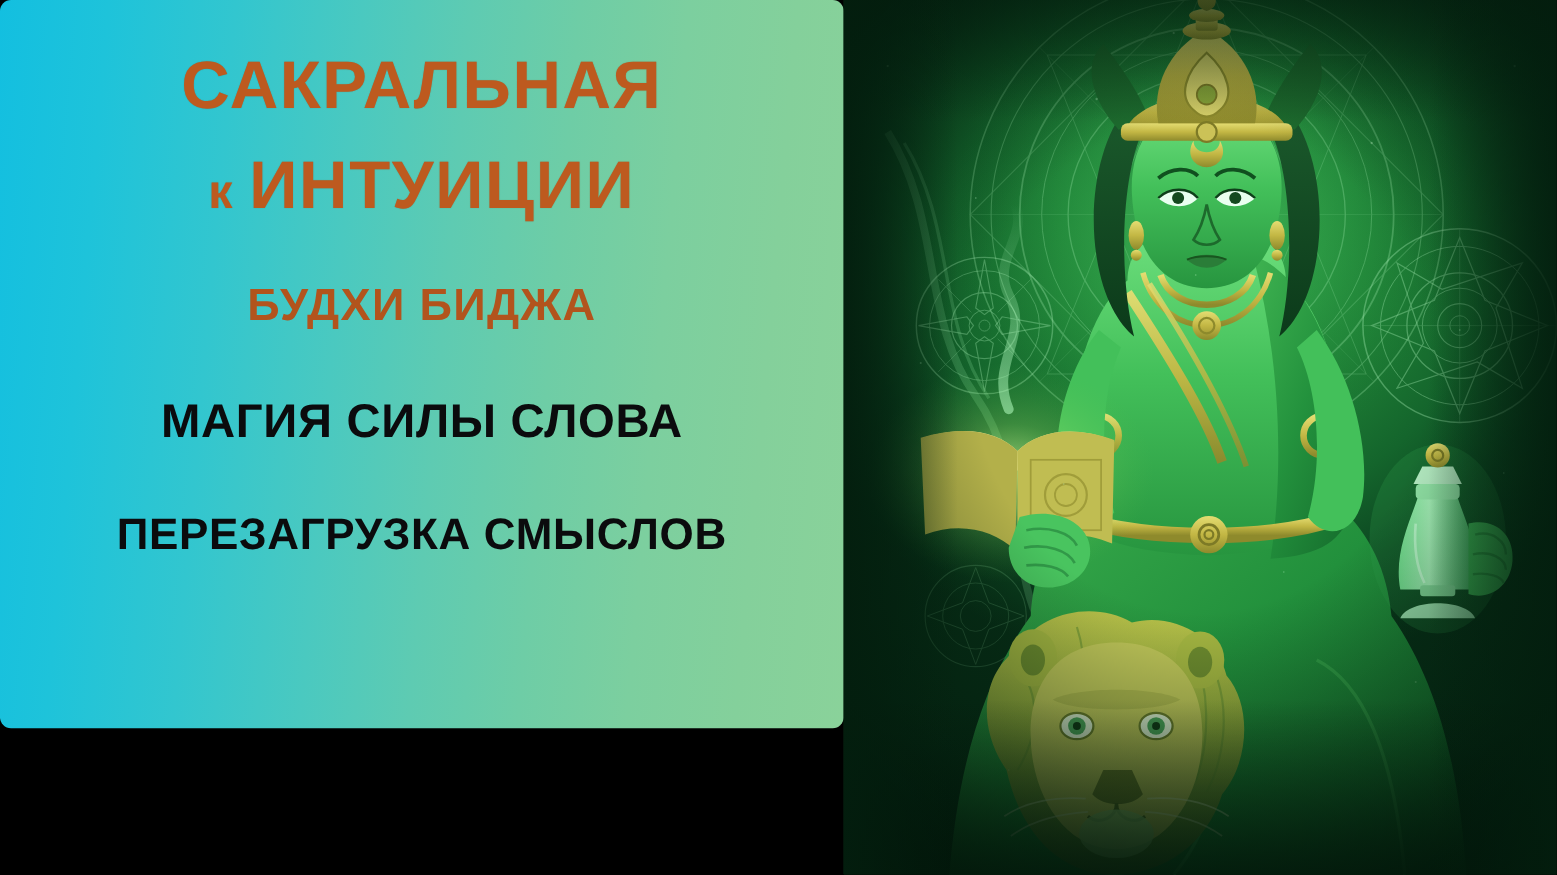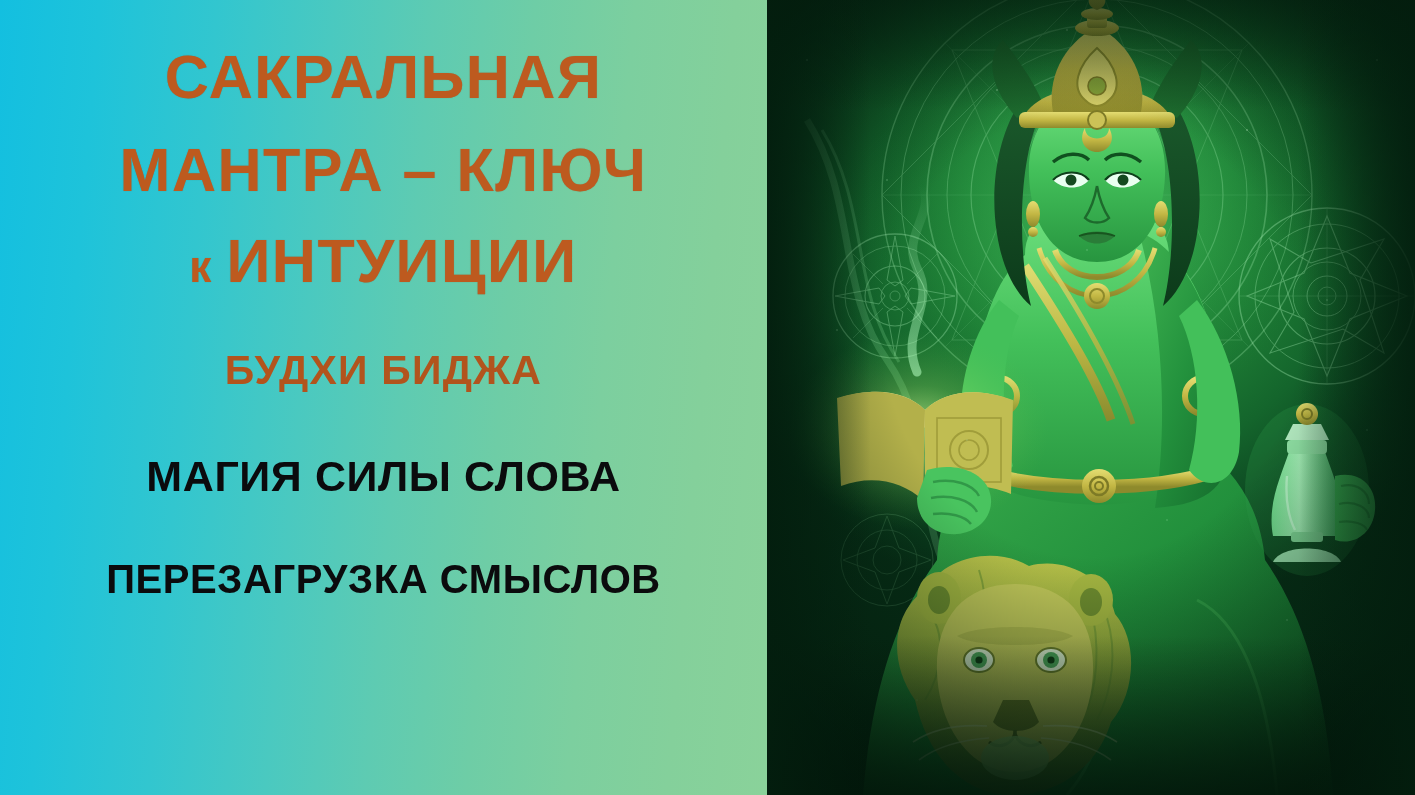--- a/index.html
+++ b/index.html
@@ -10,32 +10,33 @@
   }
   #poster {
     position:relative;
     width:1415px; height:795px;
     display:flex;
   }
 
   
   #text-panel {
     position:relative;
-    width:767px; height:795px;
+    width:767px; height:662px;
     background:linear-gradient(95deg,
         #13bfe0 0%,
         #1ec3da 12%,
         #32c6cf 26%,
         #4ac9c0 40%,
         #5ecbb2 52%,
         #6ecda6 64%,
         #7ccf9f 76%,
         #84d09b 88%,
         #8ad29a 100%);
     overflow:hidden;
+    border-radius:10px;
   }
   #text-stack {
     position:absolute;
     left:0; top:0; width:767px; height:795px;
     padding:26px 18px 22px 18px;
     display:flex;
     flex-direction:column;
     align-items:center;
   }
 
@@ -128,21 +129,20 @@
 </head>
 <body>
 
 <div id="poster">
 
   <div id="text-panel">
     <div id="text-stack">
 
       <div class="title-line t1">САКРАЛЬНАЯ</div>
 
-      <div class="title-line t2">МАНТРА – КЛЮЧ</div>
 
       <div class="title-line t3">
         <span class="small-k">к </span><span>ИНТУИЦИИ</span>
       </div>
 
       <div class="kicker">БУДХИ БИДЖА</div>
 
 
       <div class="bullet b2">МАГИЯ СИЛЫ СЛОВА</div>
 

